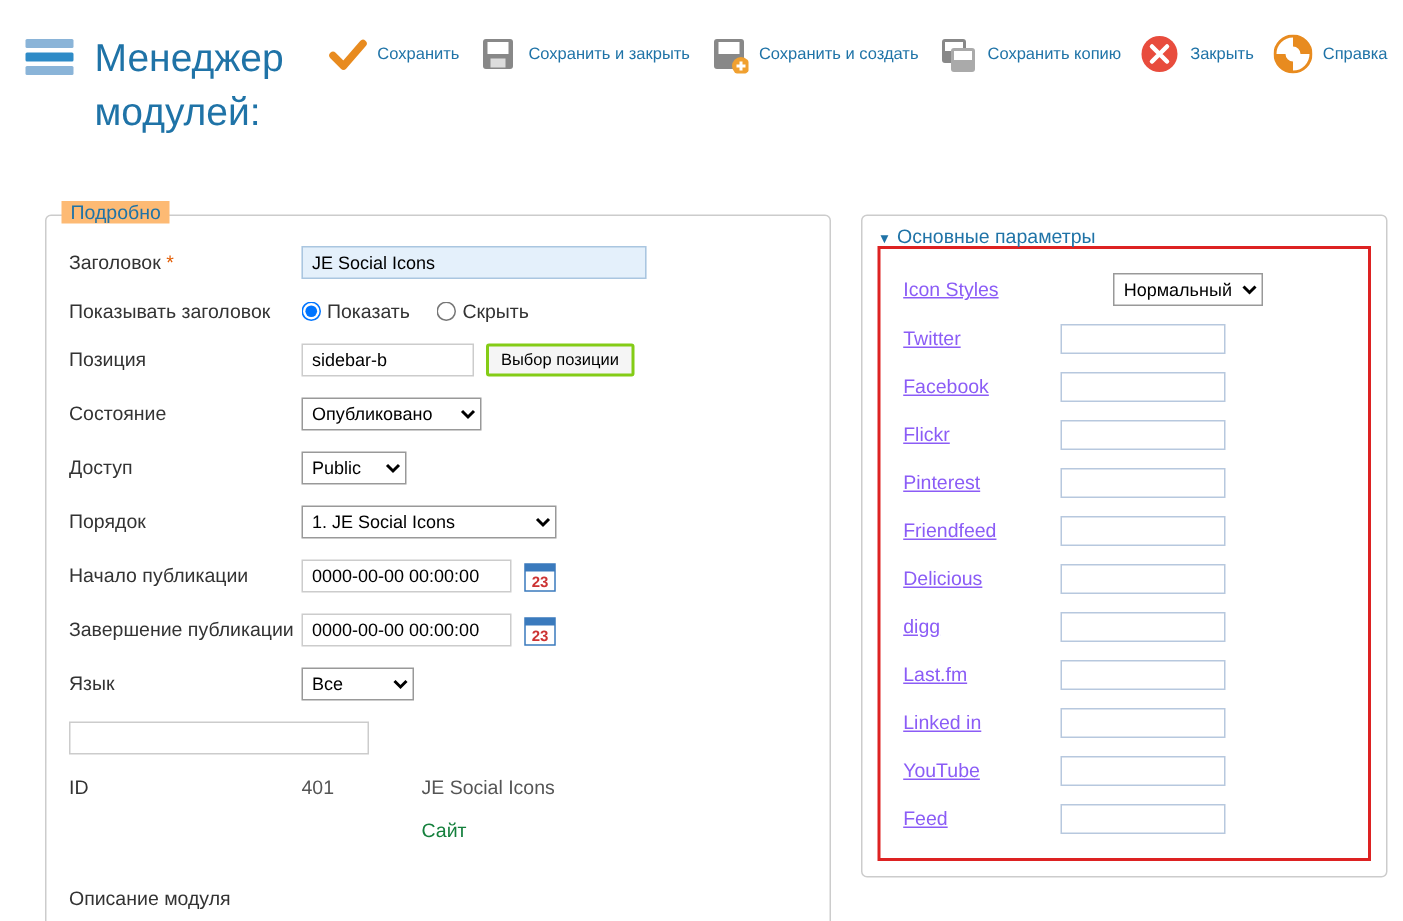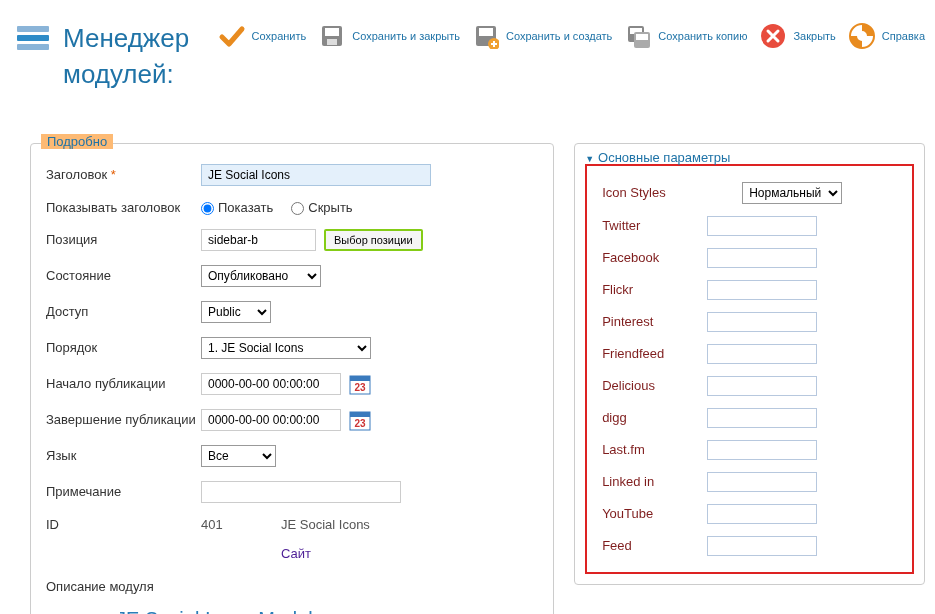--- a/index.html
+++ b/index.html
@@ -39,34 +39,34 @@
   .btn-small { border: 2px solid #84cc16; background: #f5f5f5; height: 22px; padding: 0 8px; font-size: 11px; cursor: pointer; border-radius: 2px; }
   
   select { height: 22px; border: 1px solid #999; background: #fff; font-size: 12px; padding: 0 2px; }
   select.state { width: 120px; }
   select.access { width: 70px; }
   select.order { width: 170px; }
   select.lang { width: 75px; }
   select.iconstyle { width: 100px; margin-left: 35px; }
   
   .radio-group { display: flex; gap: 18px; align-items: center; }
-  .radio-group label { display: flex; align-items: flex-end; gap: 4px; font-size: 13px; }
+  .radio-group label { display: flex; align-items: center; gap: 4px; font-size: 13px; }
   
   .cal-icon { width: 22px; height: 22px; cursor: pointer; }
   
   .id-row { display: flex; align-items: center; }
   .id-val { width: 80px; color: #555; font-size: 13px; }
   .id-name { color: #555; font-size: 13px; }
-  .site-row { margin-left: 155px; padding-left: 80px; color: #4c1d95; font-size: 13px; margin-top: 10px; margin-bottom: 18px; }
+  .site-row { margin-left: 155px; padding-left: 80px; color: #15803d; font-size: 13px; margin-top: 10px; margin-bottom: 30px; }
   
   .module-desc-title { color: #2a7db8; font-size: 20px; margin-left: 70px; }
   
   .params-box { border: 2px solid #d22; margin: 5px 10px 10px 10px; padding: 10px 0 10px 0; }
   .param-row { display: flex; align-items: center; padding: 6px 15px; }
-  .param-label { width: 105px; font-size: 13px; color: #7f1d1d; }
+  .param-label { width: 105px; font-size: 13px; color: #8b5cf6; text-decoration: underline; }
 </style>
 </head>
 <body>
 
 <div class="header">
   <div class="title-block">
     <span class="logo-icon">
       <svg width="36" height="36" viewBox="0 0 36 36">
         <rect x="2" y="6" width="32" height="6" fill="#8ab4d8" rx="1"></rect>
         <rect x="2" y="15" width="32" height="6" fill="#2e8bc7" rx="1"></rect>
@@ -222,21 +222,20 @@
     </div>
 
     <div class="form-row">
       <div class="form-label">Язык</div>
       <div class="form-control">
           <select class="lang"><option>Все</option></select>
         </div>
     </div>
 
     <div class="form-row">
-      <div class="form-label">Примечание</div>
       <div class="form-control">
           <input type="text" class="note" value="" style="">
         </div>
     </div>
 
     <div class="form-row id-row">
       <div class="form-label">ID</div>
       <div class="id-val">401</div>
       <div class="id-name">JE Social Icons</div>
     </div>

